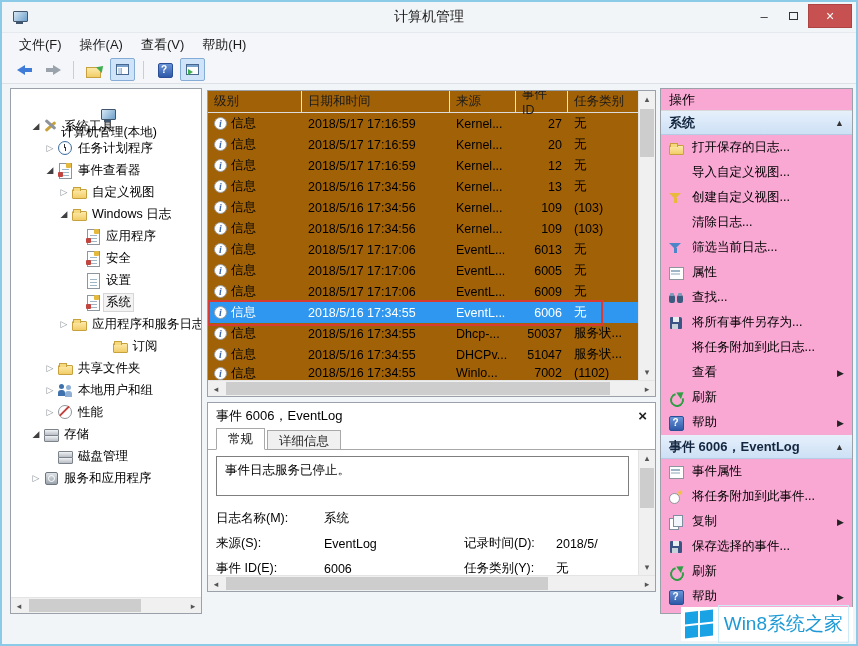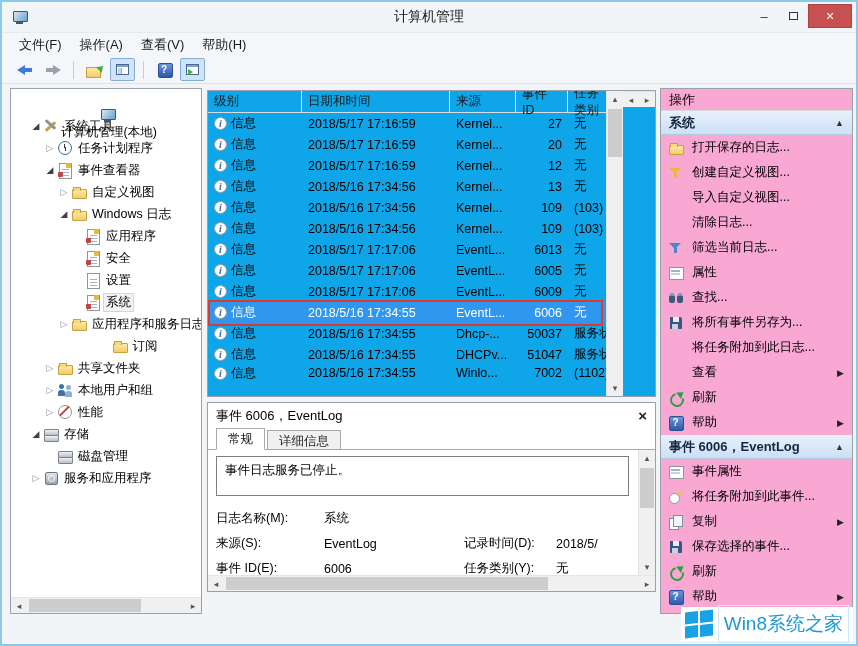--- a/index.html
+++ b/index.html
@@ -93,21 +93,21 @@
   .hscroll{height:16px;border-top:1px solid #e4e4e4;background:#f0f0f0;display:flex;align-items:center;flex:0 0 16px}
   .sb-arrow{width:16px;height:16px;display:flex;align-items:center;justify-content:center;font-size:9px;color:#555}
   .sb-track{flex:1;height:100%;position:relative}
   .sb-thumb{position:absolute;top:1px;bottom:1px;background:#cdcdcd}
   .left-panel .sb-thumb{left:2px;right:28%}
   .vscroll{position:absolute;right:0;top:0;bottom:0;width:17px;background:#f0f0f0;border-left:1px solid #e2e2e2;display:flex;flex-direction:column}
   .vscroll .sb-track{width:100%}
   .vscroll .sb-thumb{left:1px;right:1px;top:2px;bottom:auto;height:48px}
 
   
-  .event-list{position:absolute;left:205px;top:88px;width:449px;height:307px;background:#0ea5e9;border:1px solid #9aa1a9;display:flex;}
+  .event-list{position:absolute;left:205px;top:88px;width:449px;height:307px;background:#a16207;border:1px solid #9aa1a9;display:flex;flex-direction:column}
   .list-main{flex:1;position:relative;overflow:hidden}
   .list-header{display:flex;height:22px;margin-right:17px;border-bottom:1px solid #dcdcdc;font-size:12.5px;color:#1a1a1a}
   .hcell{padding:0 6px;border-right:1px solid #e6e6e6;display:flex;align-items:center}
   .hcell:nth-child(1){width:94px}
   .hcell:nth-child(2){width:148px}
   .hcell:nth-child(3){width:66px}
   .hcell:nth-child(4){width:52px;justify-content:flex-end}
   .hcell:nth-child(5){flex:1;border-right:none}
   .rows{position:relative;margin-right:17px}
   .lv-row{display:flex;height:21px;align-items:center;font-size:12.5px;color:#000}
@@ -572,28 +572,28 @@
       <span class="collapse">▲</span>
     </div>
 
       <div class="act-item">
         <span class="ic ic-open-folder"></span>
         <span class="act-label">打开保存的日志...</span>
         <span class="submenu"></span>
       </div>
 
       <div class="act-item">
+        <span class="ic ic-none"></span>
+        <span class="act-label">导入自定义视图...</span>
+        <span class="submenu"></span>
+      </div>
+
+      <div class="act-item">
         <span class="ic ic-create-filter"></span>
         <span class="act-label">创建自定义视图...</span>
-        <span class="submenu"></span>
-      </div>
-
-      <div class="act-item">
-        <span class="ic ic-none"></span>
-        <span class="act-label">导入自定义视图...</span>
         <span class="submenu"></span>
       </div>
 
       <div class="act-item">
         <span class="ic ic-none"></span>
         <span class="act-label">清除日志...</span>
         <span class="submenu"></span>
       </div>
 
       <div class="act-item">

